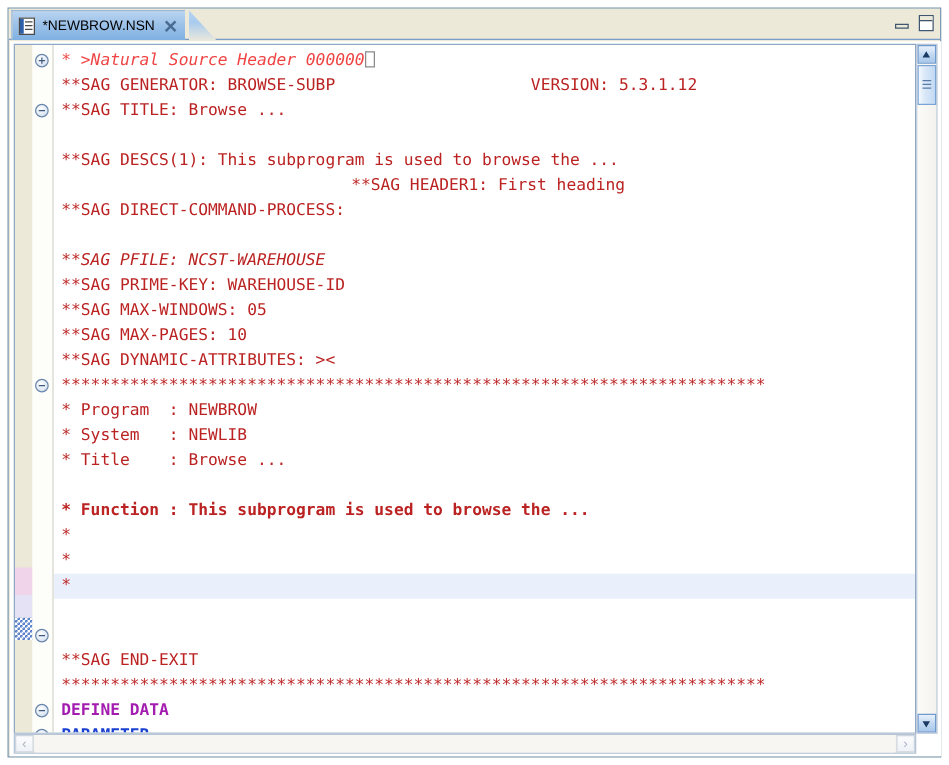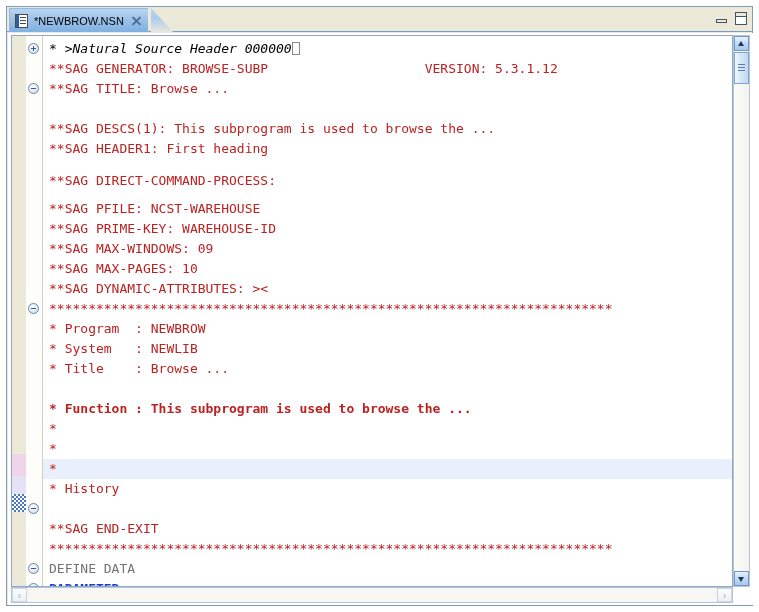--- a/index.html
+++ b/index.html
@@ -238,23 +238,23 @@
     font-family: "DejaVu Sans Mono", monospace;
     font-size: 13px;
     padding-left: 6px;
     width: 100%;
     box-sizing: border-box;
   }
   .code-line.current {
     background: #eaf0fb;
   }
   .tok-comment  { color: #bb2222; }
-  .tok-header   { color: #000000; font-style: italic; }
+  .tok-header   { color: #ef4444; font-style: italic; }
   .tok-keyword  { color: #1a3fd0; font-weight: bold; }
-  .tok-define   { color: #737373; font-weight: normal; }
+  .tok-define   { color: #a21caf; font-weight: bold; }
   .caret-box {
     display: inline-block;
     width: 8px; height: 13px;
     border: 1px solid #8a8a8a;
     vertical-align: -2px;
     box-sizing: border-box;
   }
 
   
   .vscroll {
@@ -387,36 +387,35 @@
             <span class="fold-marker" style="top: 467px;"></span>
             <span class="fold-marker" style="top: 527px;"></span>
             <span class="fold-marker" style="top: 547px;"></span>
           </div>
 
         <div class="code-area" id="code-area">
             <div class="code-line" style="top: 3px;"><span class="tok-header">* &gt;Natural Source Header 000000</span><span class="caret-box"></span></div>
             <div class="code-line" style="top: 23px;"><span class="tok-comment">**SAG GENERATOR: BROWSE-SUBP                    VERSION: 5.3.1.12</span></div>
             <div class="code-line" style="top: 43px;"><span class="tok-comment">**SAG TITLE: Browse ...</span></div>
             <div class="code-line" style="top: 83px;"><span class="tok-comment">**SAG DESCS(1): This subprogram is used to browse the ...</span></div>
-            <div class="code-line" style="top: 103px;"><span class="tok-comment">**SAG HEADER1: First heading</span></div>
-            <div class="code-line" style="top: 123px; margin-top: 12px;"><span class="tok-comment">**SAG DIRECT-COMMAND-PROCESS:</span></div>
-            <div class="code-line" style="top: 163px;"><span class="tok-comment">**SAG PFILE: NCST-WAREHOUSE</span></div>
+            <div class="code-line" style="top: 103px; text-align: center;"><span class="tok-comment">**SAG HEADER1: First heading</span></div>
+            <div class="code-line" style="top: 123px;"><span class="tok-comment">**SAG DIRECT-COMMAND-PROCESS:</span></div>
+            <div class="code-line" style="top: 163px; font-style: italic;"><span class="tok-comment">**SAG PFILE: NCST-WAREHOUSE</span></div>
             <div class="code-line" style="top: 183px;"><span class="tok-comment">**SAG PRIME-KEY: WAREHOUSE-ID</span></div>
-            <div class="code-line" style="top: 203px;"><span class="tok-comment">**SAG MAX-WINDOWS: 09</span></div>
+            <div class="code-line" style="top: 203px;"><span class="tok-comment">**SAG MAX-WINDOWS: 05</span></div>
             <div class="code-line" style="top: 223px;"><span class="tok-comment">**SAG MAX-PAGES: 10</span></div>
             <div class="code-line" style="top: 243px;"><span class="tok-comment">**SAG DYNAMIC-ATTRIBUTES: &gt;&lt;</span></div>
             <div class="code-line" style="top: 263px;"><span class="tok-comment">************************************************************************</span></div>
             <div class="code-line" style="top: 303px;"><span class="tok-comment">* System   : NEWLIB</span></div>
             <div class="code-line" style="top: 283px;"><span class="tok-comment">* Program  : NEWBROW</span></div>
             <div class="code-line" style="top: 323px;"><span class="tok-comment">* Title    : Browse ...</span></div>
             <div class="code-line" style="top: 363px; font-weight: bold;"><span class="tok-comment">* Function : This subprogram is used to browse the ...</span></div>
             <div class="code-line" style="top: 383px;"><span class="tok-comment">*</span></div>
             <div class="code-line" style="top: 403px;"><span class="tok-comment">*</span></div>
             <div class="code-line current" style="top: 423px;"><span class="tok-comment">*</span></div>
-            <div class="code-line" style="top: 443px;"><span class="tok-comment">* History</span></div>
             <div class="code-line" style="top: 483px;"><span class="tok-comment">**SAG END-EXIT</span></div>
             <div class="code-line" style="top: 503px;"><span class="tok-comment">************************************************************************</span></div>
             <div class="code-line" style="top: 523px;"><span class="tok-define">DEFINE DATA</span></div>
             <div class="code-line" style="top: 543px;"><span class="tok-keyword">PARAMETER</span></div>
           </div>
       </div>
 
       <div class="vscroll">
         <div class="vs-track"></div>
         <div class="sb-btn up">

